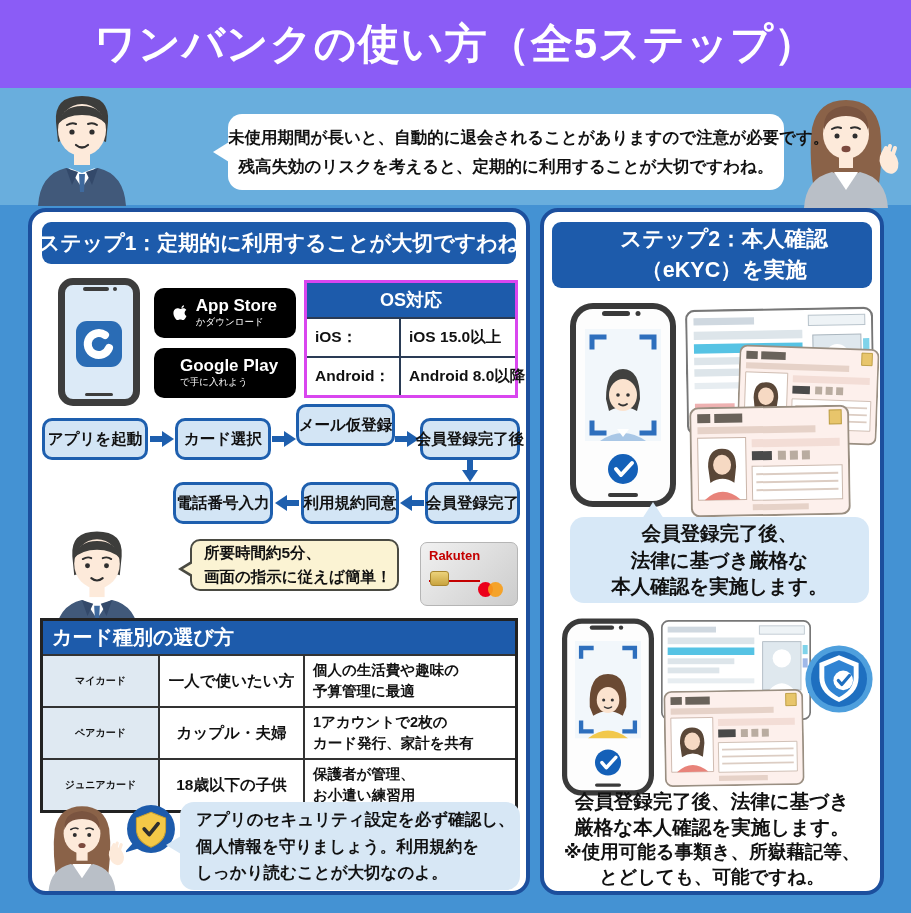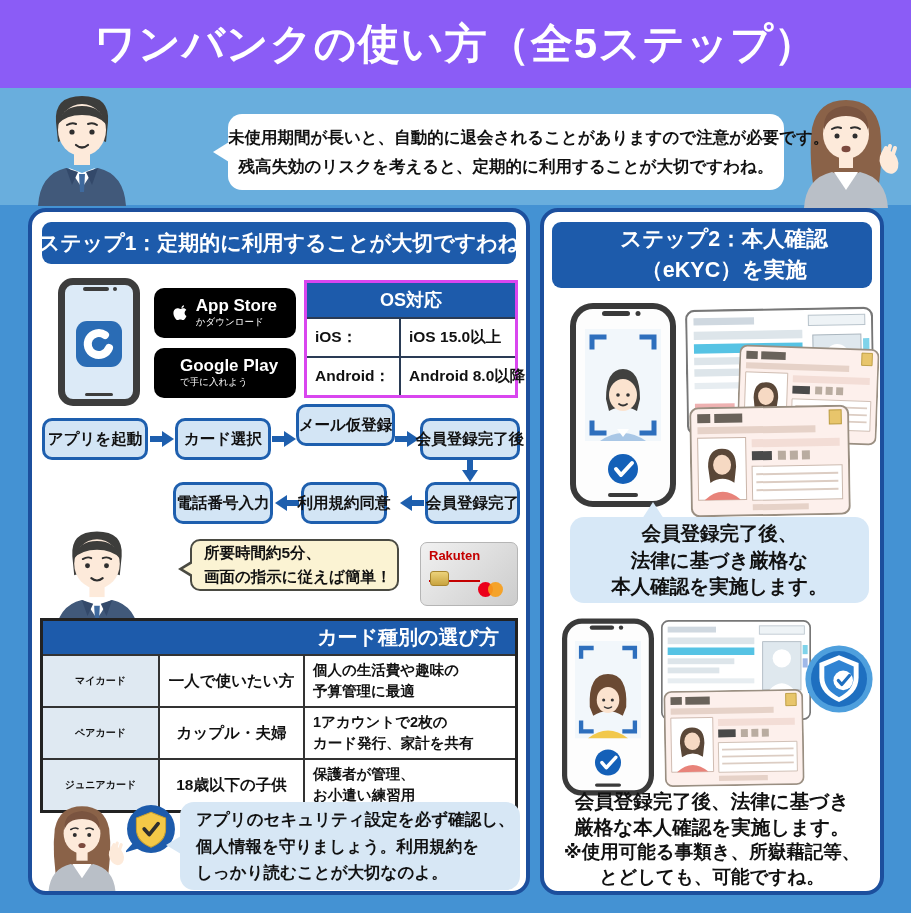--- a/index.html
+++ b/index.html
@@ -61,21 +61,21 @@
   .rakuten-card{position:absolute;left:388px;top:330px;width:98px;height:64px;border-radius:7px;
               background:linear-gradient(135deg,#f1f1f1,#cccccc);border:1px solid #b5b5b5;box-sizing:border-box;}
   .rk-brand{position:absolute;left:8px;top:5px;color:#c40000;font-weight:800;font-size:13px;border-bottom:2.5px solid #c40000;padding-bottom:17px;}
   .rk-chip{position:absolute;left:9px;top:28px;width:17px;height:13px;border-radius:3px;
            background:linear-gradient(#ecd27b,#c9a43f);border:1px solid #a8862e;}
   .rk-mc-red,.rk-mc-orange{position:absolute;width:15px;height:15px;border-radius:50%;bottom:8px;}
   .rk-mc-red{right:24px;background:#eb001b;}
   .rk-mc-orange{right:14px;background:#f79e1b;opacity:.92;}
   
   .card-table{position:absolute;left:8px;top:406px;width:478px;border:3px solid #222;box-sizing:border-box;background:#fff;}
-  .ct-head{background:#1d5bab;color:#fff;font-weight:800;font-size:20px;text-align:right;padding:3px 16px;}
+  .ct-head{background:#1d5bab;color:#fff;font-weight:800;font-size:20px;text-align:left;padding:3px 9px;}
   .ct-row{display:grid;grid-template-columns:117px 145px 1fr;border-top:2px solid #333;}
   .ct-type{background:#dfe9f2;display:flex;align-items:center;justify-content:center;font-weight:800;
            font-size:10px;border-right:2px solid #333;white-space:nowrap;}
   .ct-target{display:flex;align-items:center;justify-content:center;font-weight:800;font-size:15.5px;
            border-right:2px solid #333;white-space:nowrap;}
   .ct-desc{display:flex;flex-direction:column;justify-content:center;padding:4px 8px;font-weight:800;
            font-size:14.5px;line-height:1.45;}
   .ct-row .cell{min-height:47px;box-sizing:border-box;}
   
   .sec-bubble{position:absolute;left:148px;top:590px;width:340px;height:88px;background:#d7e7f5;
@@ -307,21 +307,21 @@
 
     <svg class="flow-arrow" style="left:430px;top:248px;" width="16" height="22" viewBox="0 0 16 22">
       <rect x="5" y="0" width="6" height="12" fill="#1e5fae"></rect>
         <path d="M0 10 L8 22 L16 10 Z" fill="#1e5fae"></path>
     </svg>
 
     <div class="flow-box" style="left:141px;top:270px;width:100px;">電話番号入力</div>
     <svg class="flow-arrow" style="left:243px;top:283px;transform:scaleX(-1);" width="24" height="16" viewBox="0 0 24 16">
         <use href="#arrow-right-flow"></use>
       </svg>
-    <div class="flow-box" style="left:269px;top:270px;width:86px;">利用規約同意</div>
+    <div class="flow-box" style="left:269px;top:270px;width:98px;">利用規約同意</div>
     <svg class="flow-arrow" style="left:368px;top:283px;transform:scaleX(-1);" width="24" height="16" viewBox="0 0 24 16">
         <use href="#arrow-right-flow"></use>
       </svg>
     <div class="flow-box" style="left:393px;top:270px;width:95px;">会員登録完了</div>
 
     <svg class="person" style="left:8px;top:312px;" width="114" height="112" viewBox="0 0 120 118">
         <use href="#man-bust"></use>
       </svg>
     <div class="tip-bubble">
       <div>所要時間約5分、</div>

